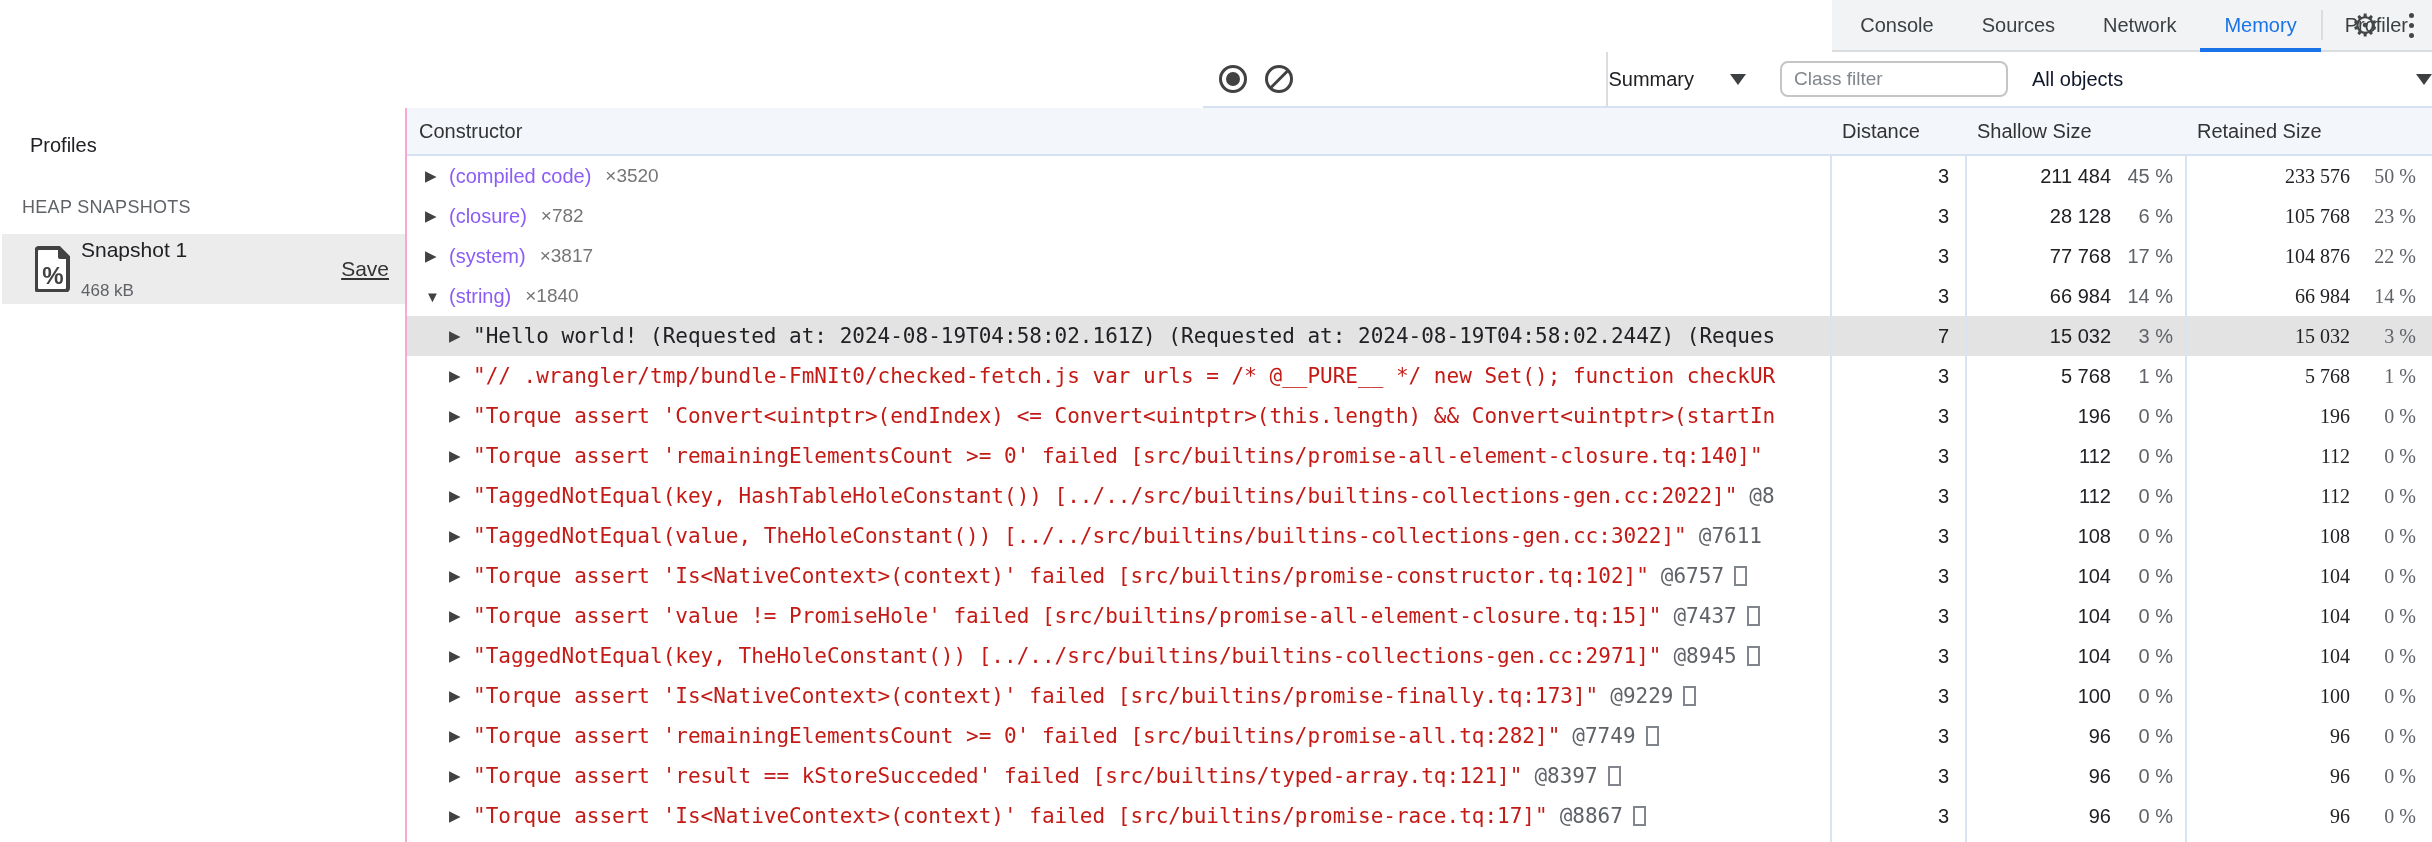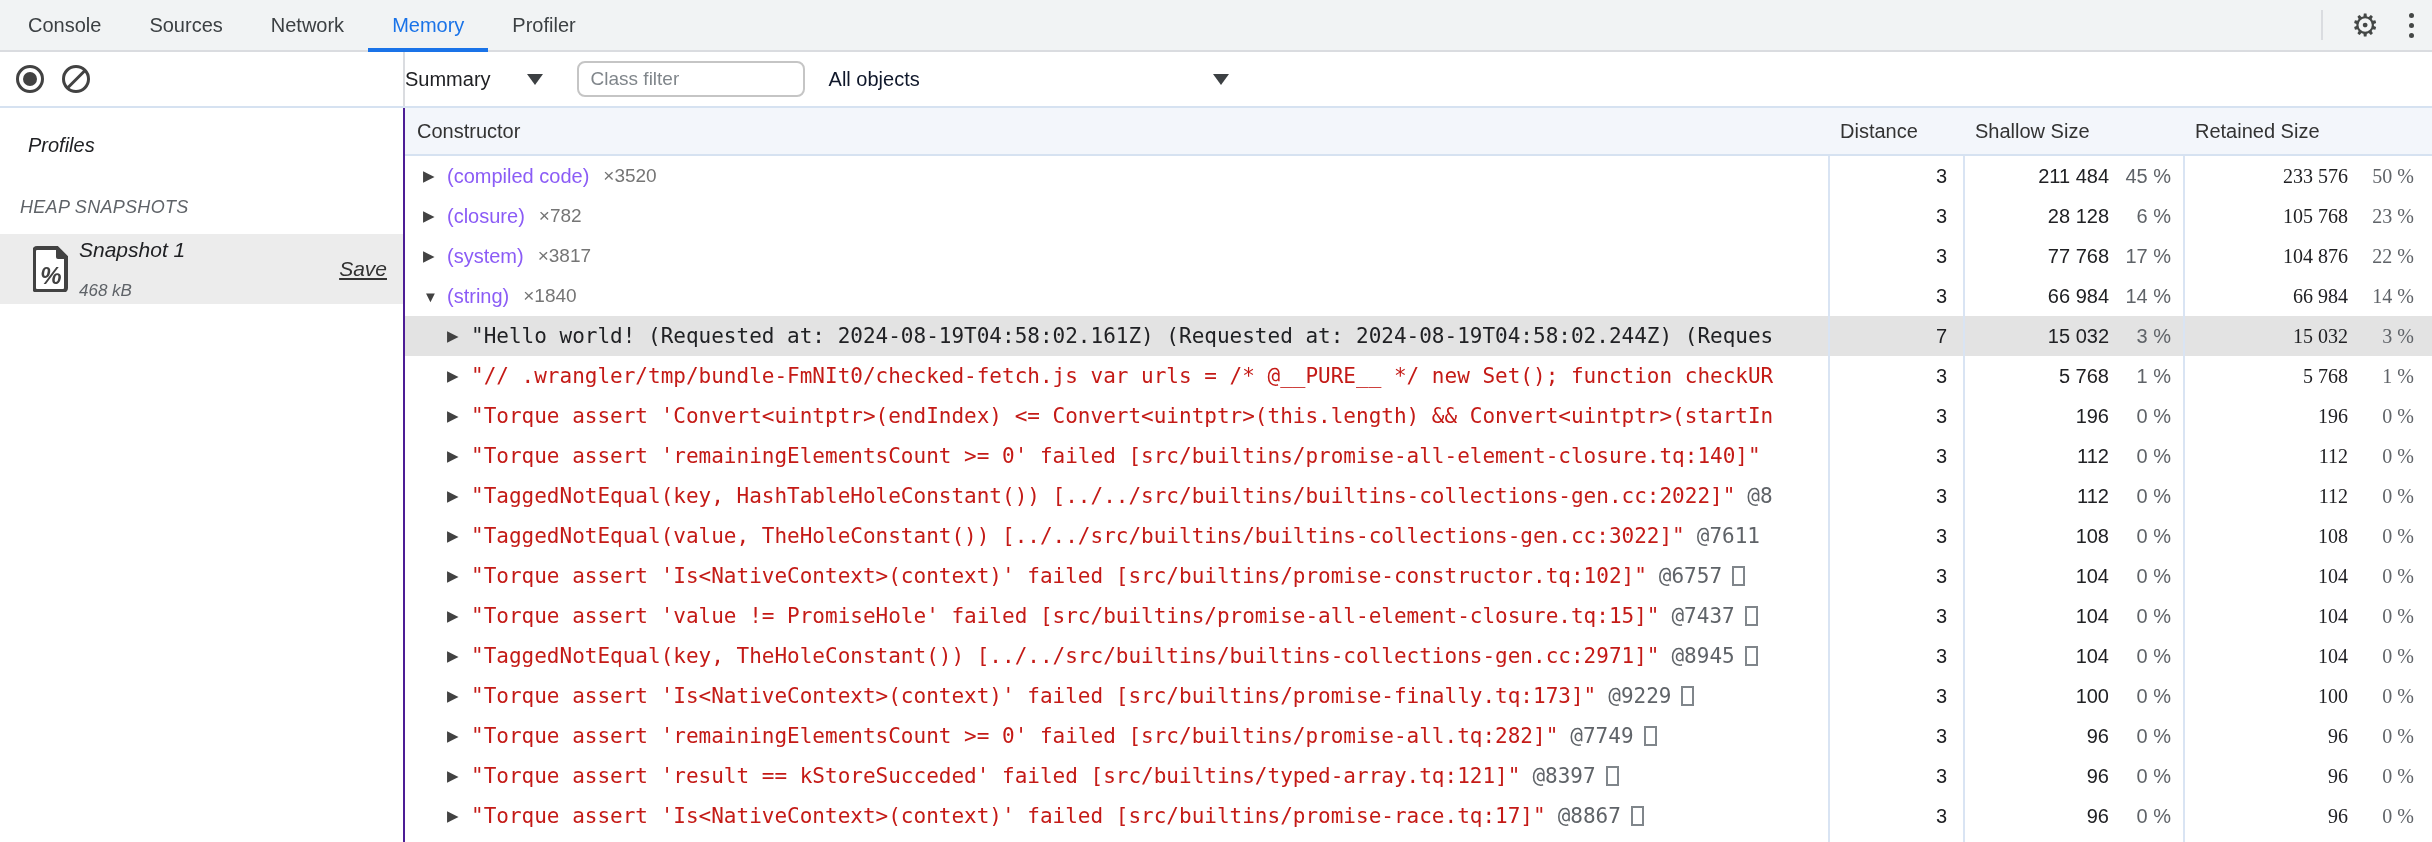--- a/index.html
+++ b/index.html
@@ -1,18 +1,18 @@
 <!DOCTYPE html>
 <html><head>
 <meta charset="utf-8">
 <style>
   * { margin:0; padding:0; box-sizing:border-box; }
   html,body { width:2432px; height:842px; overflow:hidden; background:#fff;
     font-family:"Liberation Sans", sans-serif; -webkit-font-smoothing:antialiased; }
-  .app { width:2432px; height:842px; display:flex; flex-direction:column; position:relative; }
+  .app { width:2432px; height:842px; display:flex; flex-direction:column; position:relative;align-items:flex-end; }
 
   
   .tabbar { height:52px; background:#f1f3f4; border-bottom:2px solid #dadce0;
     display:flex; align-items:stretch; position:relative; flex:none; }
   .tabbar .tabs { display:flex; padding-left:4px; }
   .tab { display:flex; align-items:center; padding:0 24px; font-size:20px; color:#3c4043;
     position:relative; cursor:default; }
   .tab.active { color:#1a73e8; }
   .tab.active::after { content:""; position:absolute; left:0; right:0; bottom:-2px; height:4px;
     background:#1a73e8; }
@@ -42,21 +42,21 @@
   .class-filter { margin-left:34px; width:228px; height:36px; border:2px solid #c5c5c5;
     border-radius:8px; font-size:19px; padding:0 12px; color:#202124; outline:none;
     font-family:"Liberation Sans", sans-serif; }
   .class-filter::placeholder { color:#80868b; }
   .objects-select { margin-left:24px; width:400px; display:flex; align-items:center;
     justify-content:space-between; }
   .objects-select .lbl { font-size:20px; color:#0f172a; }
 
   
   .content { flex:1; display:flex; min-height:0; }
-  .sidebar { width:405px; flex:none; border-right:2px solid #4c1d95; background:#fff;font-style:italic; }
+  .sidebar { width:405px; flex:none; border-right:2px solid #f9a8d4; background:#fff; }
   .profiles-title { font-size:20px; color:#202124; padding:26px 0 0 28px; }
   .heap-label { font-size:18px; color:#5f6368; padding:40px 0 0 20px; letter-spacing:0.3px; }
   .snapshot-item { margin-top:16px; height:70px; background:#ececec; display:flex; align-items:center; }
   .snap-icon { margin-left:33px; flex:none; }
   .snap-texts { margin-left:10px; flex:1; }
   .snap-name { font-size:21px; color:#202124; }
   .snap-size { font-size:17px; color:#5f6368; margin-top:19px; }
   .save-link { margin-right:16px; font-size:21px; color:#333; text-decoration:underline; }
 
   

